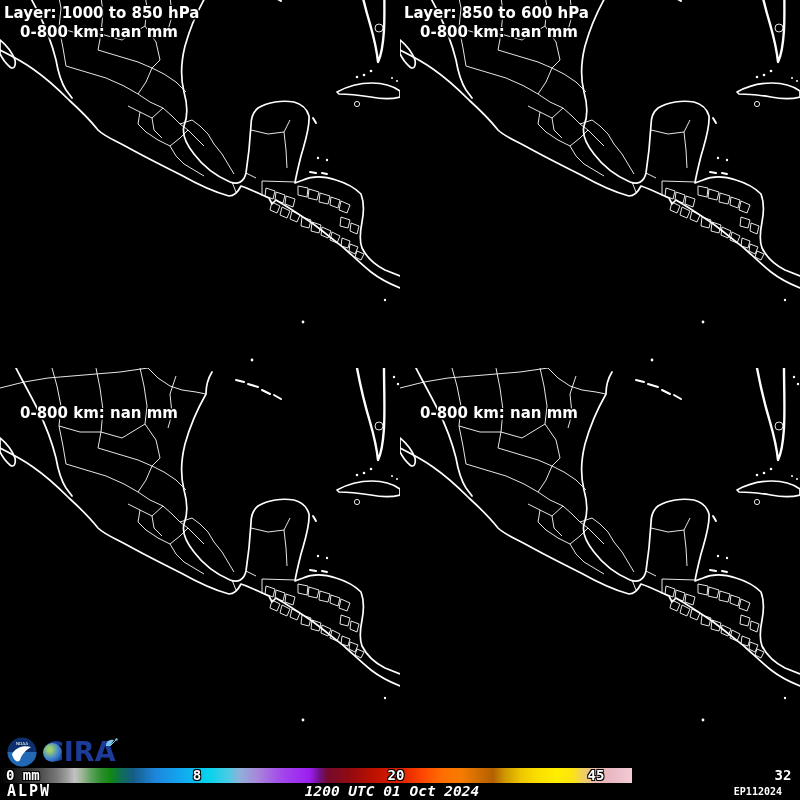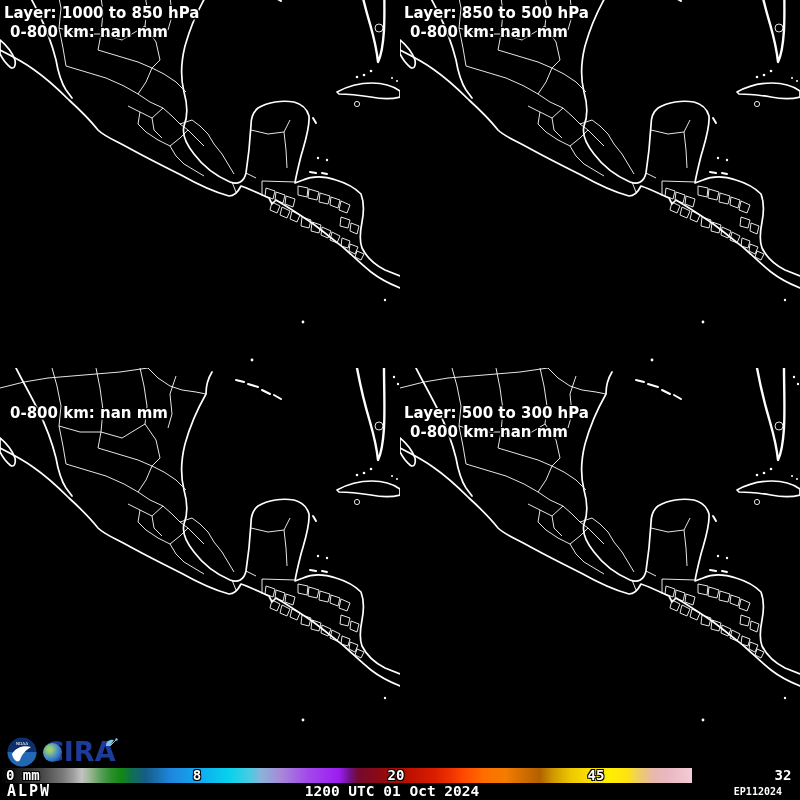--- a/index.html
+++ b/index.html
@@ -9,47 +9,47 @@
   .panels{display:flex;flex-wrap:wrap;width:800px;height:736px;}
   .panel{position:relative;width:400px;height:368px;overflow:hidden;background:#000;}
   .map-svg{position:absolute;left:0;}
   .row-top .map-svg{top:-30px;}
   .row-bottom .map-svg{top:0;}
   .map-label{position:absolute;left:4px;color:#fff;font-weight:bold;font-size:15px;line-height:19px;
              text-shadow:-1px -1px 0 #000,1px -1px 0 #000,-1px 1px 0 #000,1px 1px 0 #000,0 2px 2px #000;
              white-space:nowrap;z-index:5;}
   .row-top .map-label{top:4px;}
   .row-bottom .map-label{top:36px;}
-  .map-label .l2{margin-left:6px;}
+  .map-label .l2{margin-left:16px;}
   
   .coast{stroke:#fff;stroke-width:1.7;fill:none;stroke-linecap:round;stroke-linejoin:round;}
   .fl{stroke-width:2.4;}
   .thin{stroke:#fff;stroke-width:0.9;fill:none;stroke-linejoin:round;}
   .isl{stroke:#fff;stroke-width:2;fill:none;stroke-linecap:round;}
   .dot{fill:#fff;stroke:none;}
   
   .footer{position:absolute;left:0;top:736px;width:800px;height:64px;background:#000;}
   .logo-row{position:relative;width:800px;height:32px;}
   .noaa-logo{position:absolute;left:7px;top:1px;width:30px;height:30px;}
   .cira-logo{position:absolute;left:44px;top:1px;height:30px;}
   .cira-text{font-family:"DejaVu Sans",sans-serif;font-weight:bold;font-size:27px;line-height:30px;
              letter-spacing:0px;color:#1d3c9a;}
   .cira-globe{position:absolute;left:-1px;top:6px;width:19px;height:19px;border-radius:50%;
               background:radial-gradient(circle at 35% 35%,#9bd06e 12%,#3a7fd4 55%,#10316e 95%);}
   .cira-sat{position:absolute;right:-4px;top:-1px;}
   
-  .colorbar{position:relative;top:0;width:692px;height:15px;}
+  .colorbar{position:relative;top:0;width:632px;height:15px;}
   .cb-tick{position:absolute;top:0px;color:#fff;font-family:"DejaVu Sans Mono",monospace;
            font-weight:bold;font-size:14px;line-height:15px;
            text-shadow:-1px -1px 0 #000,1px -1px 0 #000,-1px 1px 0 #000,1px 1px 0 #000;}
   
   .caption-row{position:relative;width:784px;height:17px;color:#fff;
                font-family:"DejaVu Sans Mono",monospace;font-weight:bold;}
   .cap-left{position:absolute;left:7px;top:0;font-size:15px;letter-spacing:2px;line-height:17px;}
-  .cap-center{position:absolute;left:50%;transform:translateX(-50%);top:0;font-size:14.5px;line-height:17px;white-space:nowrap;}
+  .cap-center{position:absolute;left:50%;transform:translateX(-50%);top:0;font-size:14.5px;line-height:17px;white-space:nowrap;font-style:italic;}
   .cap-right{position:absolute;right:2px;top:0;font-size:10px;line-height:17px;}
 </style>
 </head>
 <body>
 
 <div class="screen">
 
   <svg width="0" height="0" style="position:absolute" aria-hidden="true">
     <defs>
       <g id="mexmap">
@@ -99,38 +99,37 @@
       <div class="map-label">
         <div>Layer: 1000 to 850 hPa</div>
         <div class="l2">0-800 km: nan mm</div>
       </div>
     </div>
     <div class="panel row-top">
       <svg class="map-svg" width="400" height="400">
           <use href="#mexmap"></use>
         </svg>
       <div class="map-label">
-        <div>Layer: 850 to 500 hPa</div>
+        <div>Layer: 850 to 600 hPa</div>
         <div class="l2">0-800 km: nan mm</div>
       </div>
     </div>
     <div class="panel row-bottom">
       <svg class="map-svg" width="400" height="400">
           <use href="#mexmap"></use>
         </svg>
       <div class="map-label">
         <div class="l2">0-800 km: nan mm</div>
       </div>
     </div>
     <div class="panel row-bottom">
       <svg class="map-svg" width="400" height="400">
           <use href="#mexmap"></use>
         </svg>
       <div class="map-label">
-        <div>Layer: 500 to 300 hPa</div>
         <div class="l2">0-800 km: nan mm</div>
       </div>
     </div>
   </div>
 
   <div class="footer">
     <div class="logo-row">
       <svg class="noaa-logo" viewBox="0 0 30 30">
         <circle cx="15" cy="15" r="14.5" fill="#0d2f6d"></circle>
         <path d="M0.5,15 a14.5,14.5 0 0,0 29,0 z" fill="#2368b4"></path>

